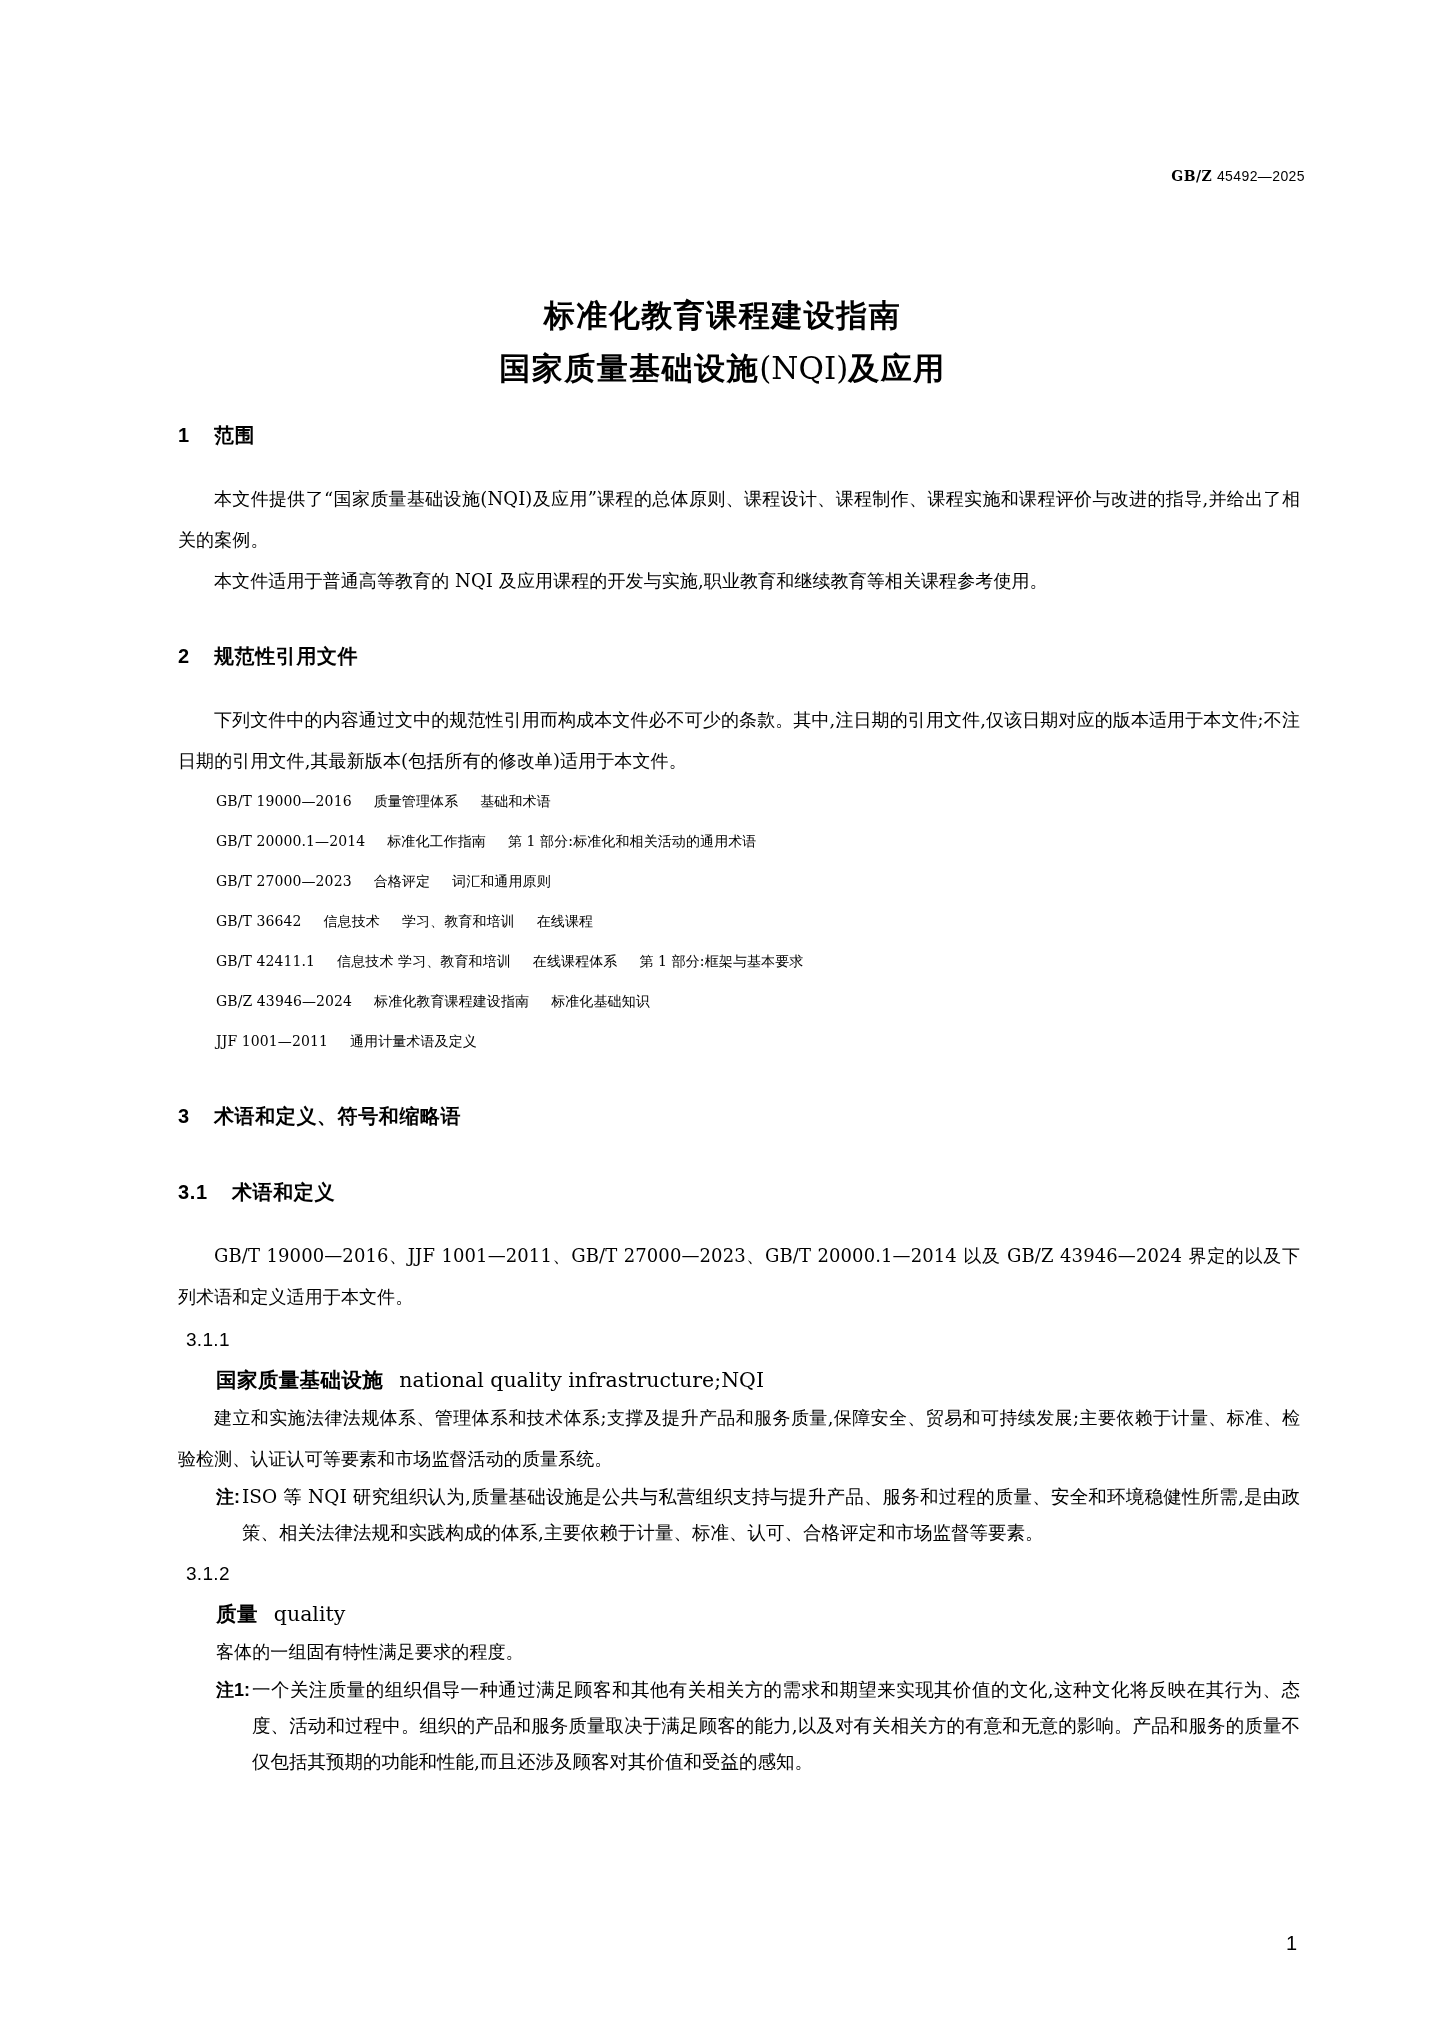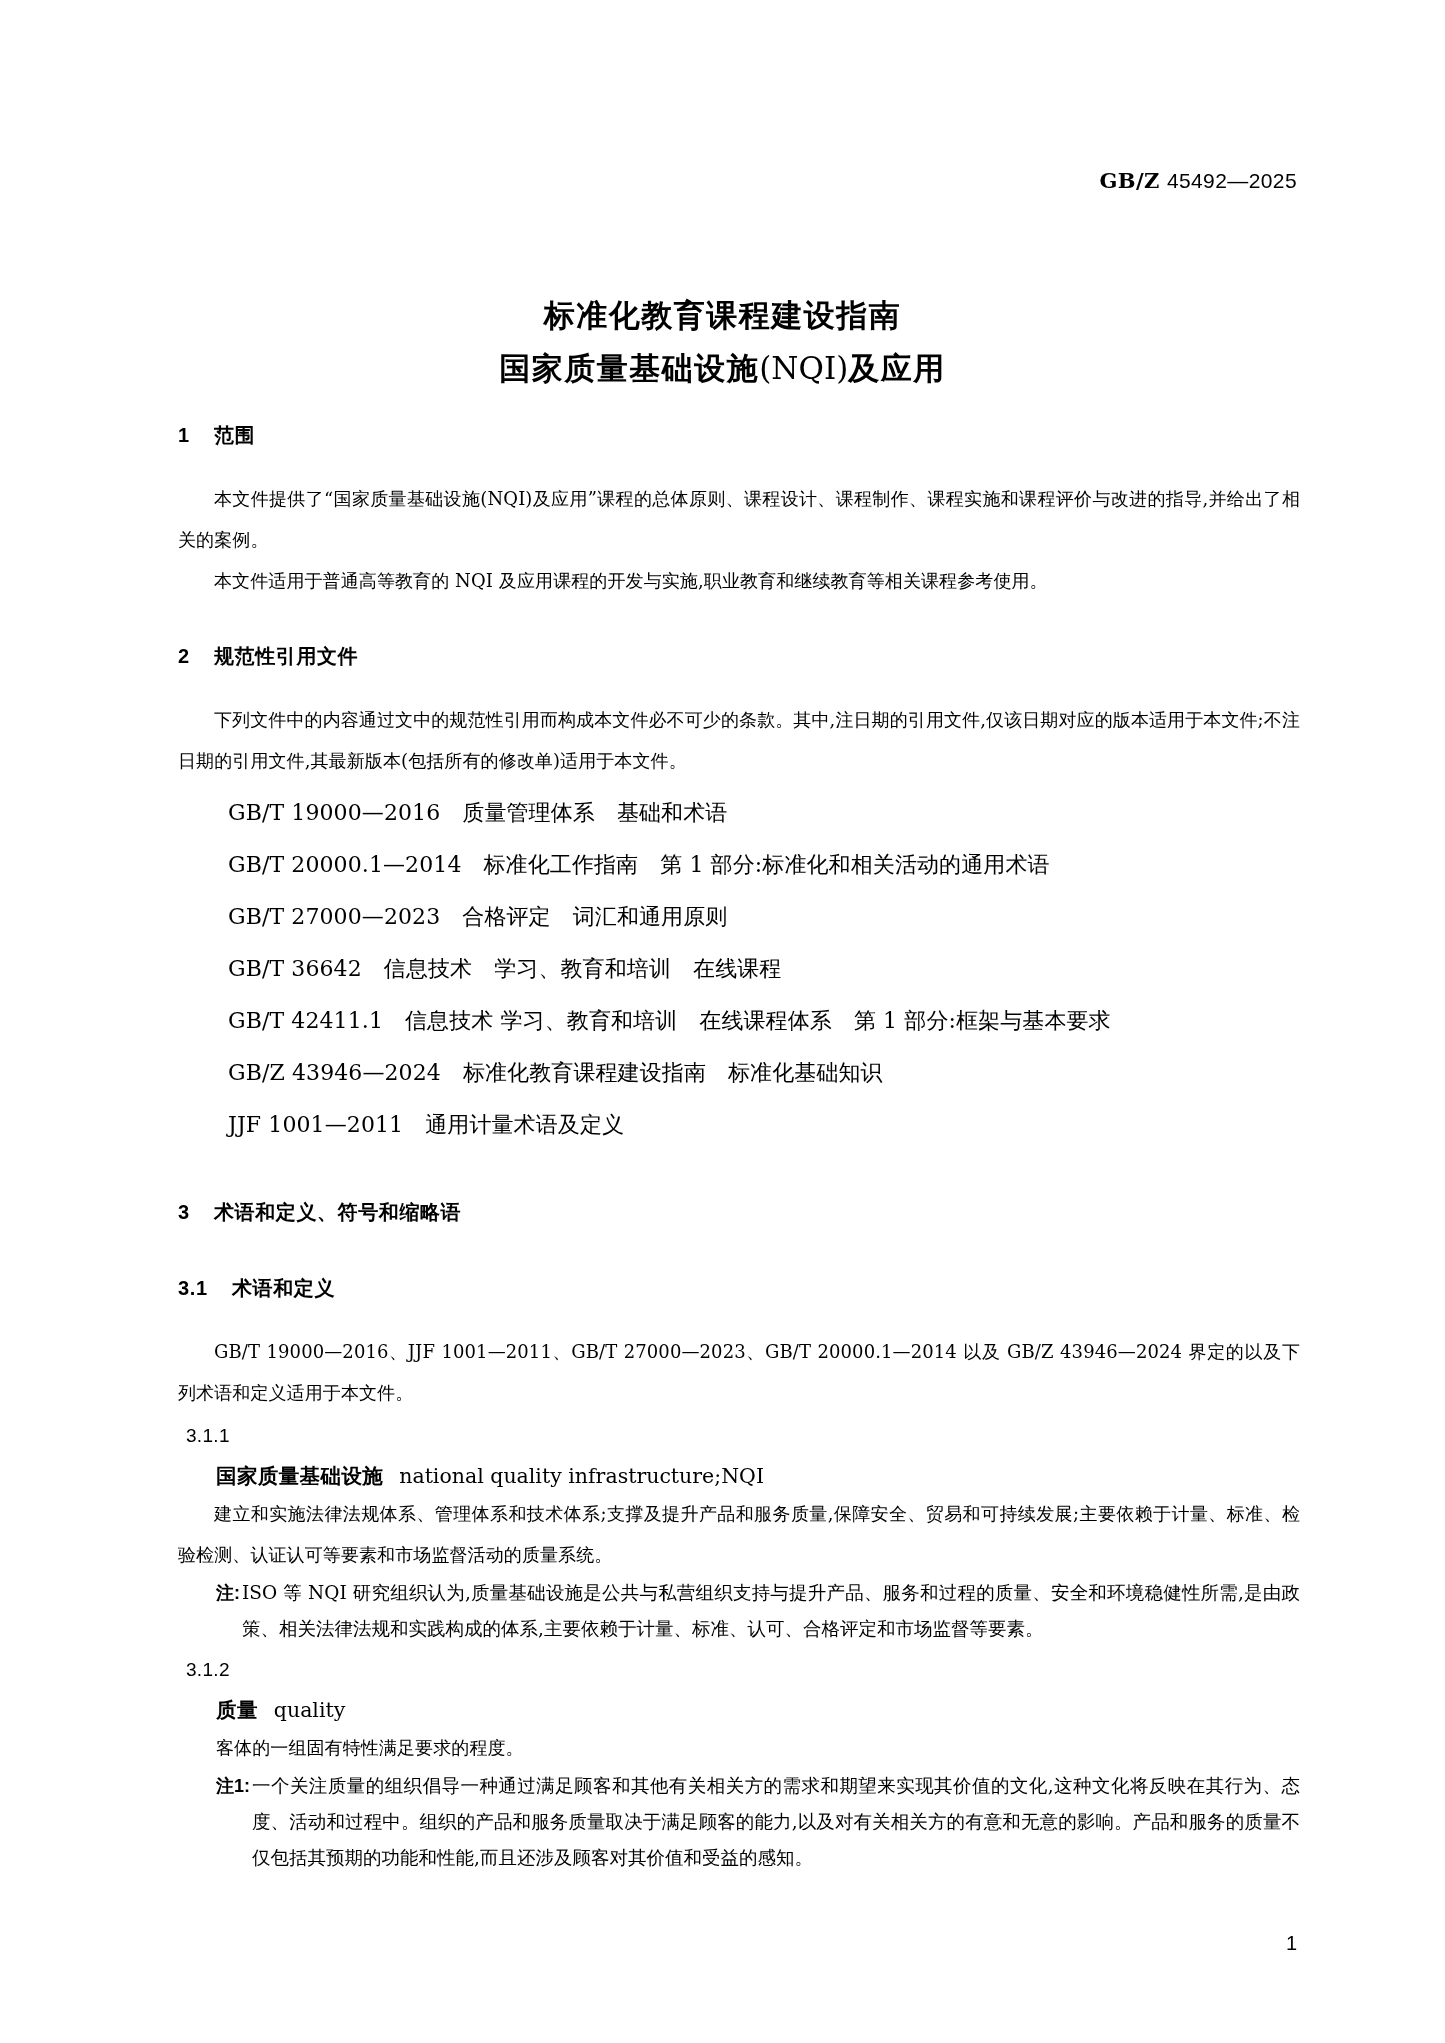--- a/index.html
+++ b/index.html
@@ -18,22 +18,22 @@
     height: 2043px;
     margin: 0 auto;
     background: #ffffff;
     overflow: hidden;
     box-sizing: border-box;
   }
   
   .header {
     position: absolute;
     top: 168px;
-    right: 148px;
-    font-size: 21px;
+    right: 140px;
+    font-size: 14px;
     letter-spacing: 0.4px;
     white-space: nowrap;
   }
   .header .gb {
     font-family: "DejaVu Serif", "Liberation Serif", serif;
     font-weight: bold;
   }
   .header .num {
     font-family: "Liberation Sans", sans-serif;
     font-weight: normal;
@@ -124,23 +124,23 @@
     text-justify: inter-ideograph;
     letter-spacing: 0.1px;
     text-indent: 2em;
   }
   p.para.hang {
     text-indent: 0;
     padding-left: 38px;
   }
   
   p.refitem {
-    font-size: 22px;
+    font-size: 14px;
     line-height: 40px;
-    margin: 12px;
+    margin: 0;
     padding-left: 38px;
     text-indent: 0;
     white-space: nowrap;
     letter-spacing: 0.1px;
   }
   p.refitem .spw {
     display: inline-block;
     width: 22px;
   }
   

